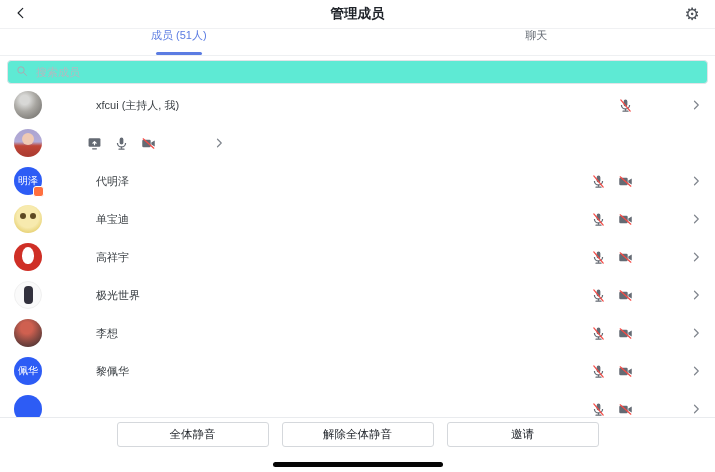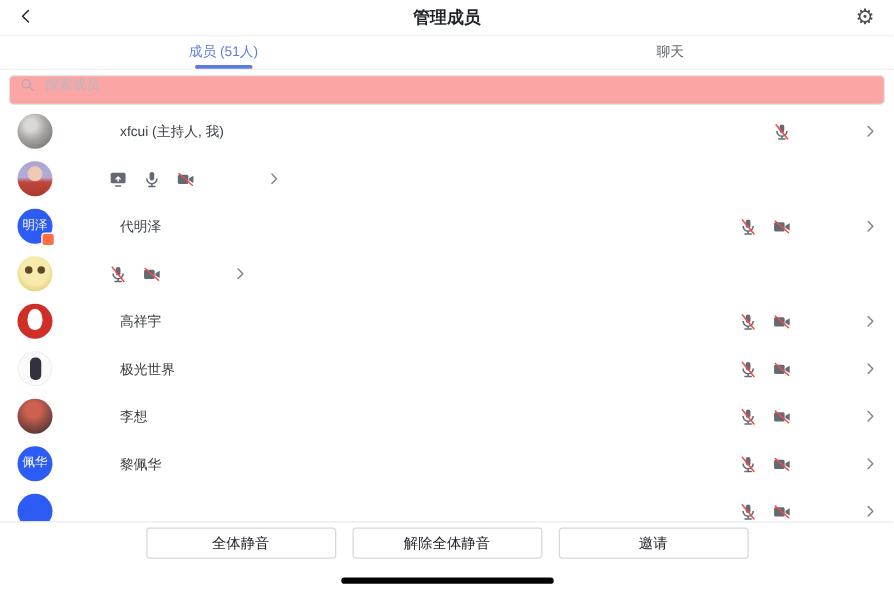--- a/index.html
+++ b/index.html
@@ -10,27 +10,27 @@
   
   .header{position:absolute;top:0;left:0;right:0;height:28px;border-bottom:1px solid #f0f1f3;}
   .back-btn{position:absolute;left:10px;top:4px;width:22px;height:22px;display:flex;align-items:center;justify-content:center;cursor:pointer;}
   .page-title{position:absolute;left:0;right:0;top:0;height:28px;display:flex;align-items:center;justify-content:center;
               font-size:13.5px;font-weight:bold;color:#1f2329;text-align:center;}
   .gear-btn{position:absolute;right:12px;top:3px;width:22px;height:22px;display:flex;align-items:center;justify-content:center;
             font-size:17px;color:#4c5158;cursor:pointer;}
 
   
   .tabs{position:absolute;top:28px;left:0;right:0;height:27px;display:flex;border-bottom:1px solid #eef0f2;}
-  .tab{flex:1;display:flex;align-items:center;justify-content:center;position:relative;font-size:11px;color:#646a73;cursor:pointer;}
+  .tab{flex:1;display:flex;align-items:flex-start;justify-content:center;position:relative;font-size:11px;color:#646a73;cursor:pointer;}
   .tab.active{color:#5b7ce2;}
   .tab.active .underline{position:absolute;bottom:0;left:50%;transform:translateX(-50%);width:46px;height:3px;border-radius:2px;background:#5b7ce2;}
 
   
   .search-wrap{position:absolute;top:60px;left:7px;right:7px;height:24px;border:1px solid #e1e4e8;border-radius:4px;
-               display:flex;align-items:flex-start;padding:0 8px;box-sizing:border-box;background:#fca5a5;}
+               display:flex;align-items:center;padding:0 8px;box-sizing:border-box;background:#5eead4;}
   .search-wrap input{border:none;outline:none;flex:1;font-size:11px;color:#1f2329;margin-left:6px;background:transparent;
                      font-family:inherit;}
   .search-wrap input::placeholder{color:#b4b9c0;}
 
   
   .list{position:absolute;top:86px;left:0;right:0;height:332px;overflow:hidden;}
   .row{height:38px;display:flex;align-items:center;padding:0 13px 0 14px;cursor:pointer;gap:44px;}
   .avatar{width:28px;height:28px;border-radius:50%;position:relative;flex:none;}
   .av-clip{overflow:hidden;}
   .av-gray{background:radial-gradient(circle at 38% 32%,#d8d8d6 0 18%,#a9a7a2 45%,#7c7a76 82%);}
@@ -177,20 +177,21 @@
           </span>
         </div>
         <span class="chev">
           <svg width="12" height="12" viewBox="0 0 24 24">
             <path d="M9 4.5l7.5 7.5L9 19.5" fill="none" stroke="#80868e" stroke-width="2.4" stroke-linecap="round" stroke-linejoin="round"></path>
           </svg>
         </span>
       </div>
       <div class="row">
         <div class="avatar av-yellow av-clip"></div>
+        <div class="member-name">单宝迪</div>
         <div class="status-icons">
           <span class="sicon">
             <svg viewBox="0 0 24 24">
               <rect x="9" y="2.5" width="6" height="11" rx="3" fill="#646a73"></rect>
               <path d="M5.5 11a6.5 6.5 0 0 0 13 0" fill="none" stroke="#646a73" stroke-width="2"></path>
               <line x1="12" y1="17.5" x2="12" y2="20.5" stroke="#646a73" stroke-width="2"></line>
               <line x1="8" y1="21" x2="16" y2="21" stroke="#646a73" stroke-width="2" stroke-linecap="round"></line>
               <line x1="4.5" y1="3" x2="19.5" y2="21" stroke="#f54a45" stroke-width="2" stroke-linecap="round"></line>
             </svg>
           </span>

